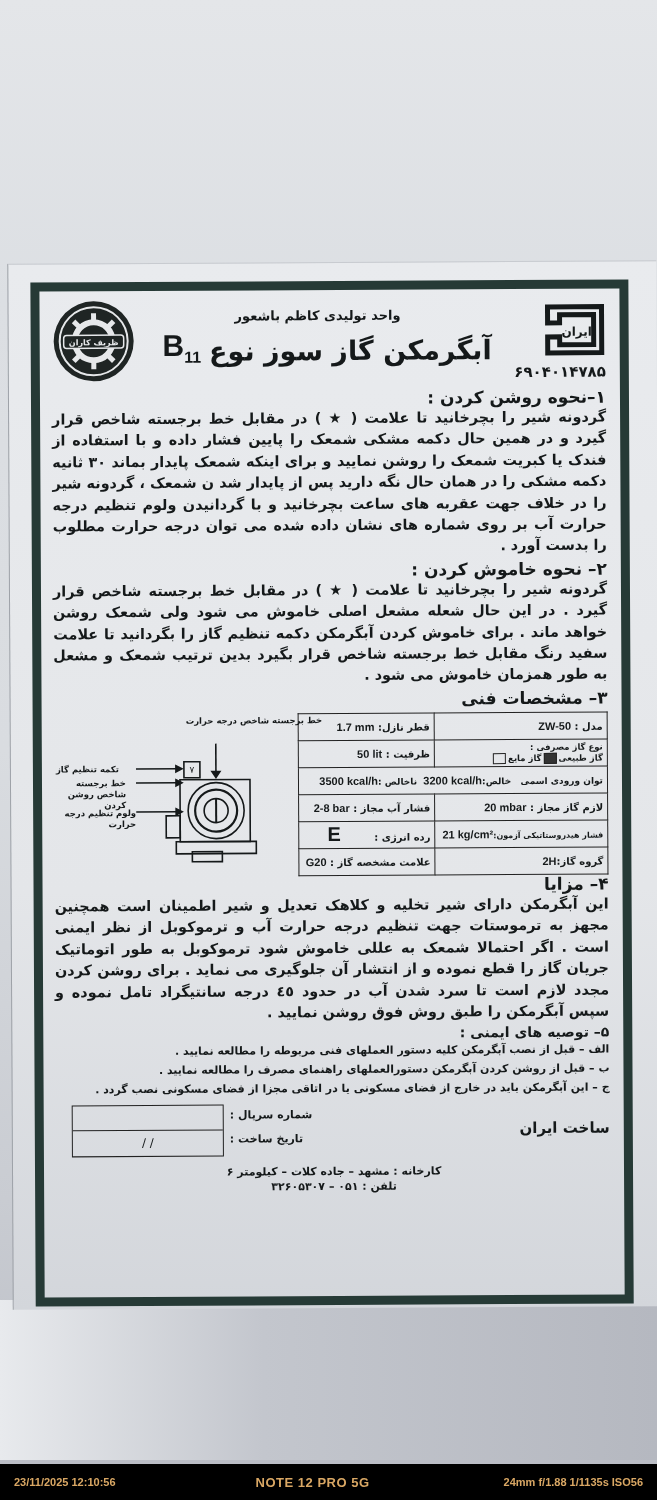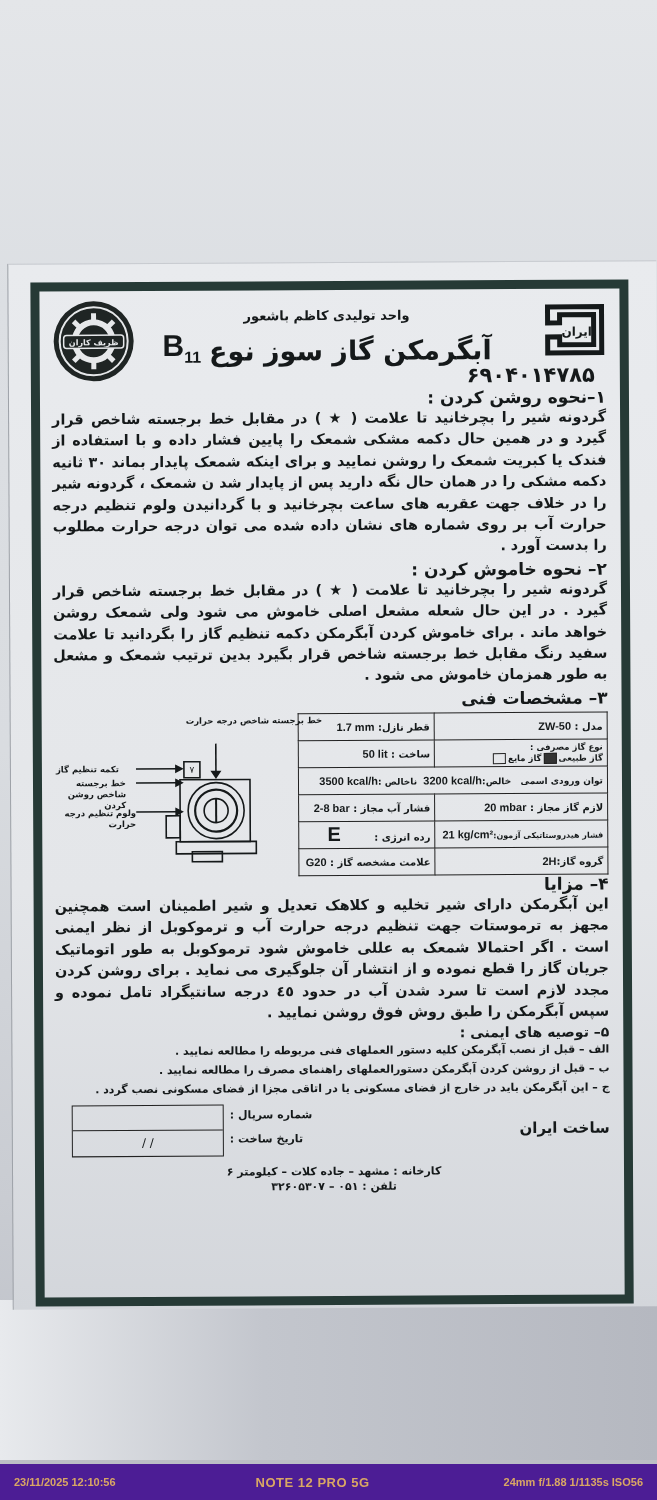--- a/index.html
+++ b/index.html
@@ -25,24 +25,24 @@
   .inner {
     position:absolute; left:8px; top:4px; right:8px; bottom:4px;
     direction:rtl; color:#15191a;
   }
   
   .hdr { position:relative; height:92px; }
   .std-logo {
     position:absolute; right:2px; top:10px; width:70px; height:54px;
   }
   .serial-std {
-    position:absolute; right:17px; top:70px; font-weight:bold; font-size:21px; letter-spacing:1px;
+    position:absolute; right:6px; top:70px; font-weight:bold; font-size:15px; letter-spacing:1px;
     direction:ltr;
   }
-  .company { position:absolute; right:202px; top:14px; font-size:13px; font-weight:bold; }
+  .company { position:absolute; right:211px; top:14px; font-size:13px; font-weight:bold; }
   .product-title {
     position:absolute; right:120px; top:34px; font-size:27px; font-weight:bold; white-space:nowrap;
     display:flex; align-items:flex-end; gap:8px;
   }
   .b11 { direction:ltr; font-family:"Liberation Sans", sans-serif; font-size:30px; font-weight:bold; }
   .b11 sub { font-size:16px; }
   .brand-logo { position:absolute; left:4px; top:4px; width:84px; height:84px; }
   
   .section-title { font-weight:bold; font-size:17px; margin:2px 6px 0 0; }
   .para {
@@ -62,21 +62,21 @@
   .diag-label { position:absolute; font-size:8.5px; font-weight:bold; text-align:right; line-height:11px; white-space:nowrap; }
   
   .bottom-row { position:relative; height:64px; margin-top:2px; }
   .serial-box { position:absolute; left:20px; top:4px; width:150px; height:50px; border:1.6px solid #222; }
   .serial-box .row { height:24px; border-bottom:1px solid #222; display:flex; justify-content:space-around; align-items:center; font-size:12px; }
   .serial-box .row:last-child { border-bottom:none; }
   .field-label { position:absolute; left:178px; font-size:11px; font-weight:bold; }
   .made { position:absolute; right:6px; font-size:15px; font-weight:bold; }
   .factory { text-align:center; font-size:11px; font-weight:bold; line-height:15px; }
   .camera-bar {
-    position:absolute; left:0; top:1464px; width:657px; height:36px; background:#4c1d95;
+    position:absolute; left:0; top:1464px; width:657px; height:36px; background:#000000;
     display:flex; align-items:center; justify-content:space-between; padding:0 14px; box-sizing:border-box;
     font-family:"Liberation Sans", sans-serif; color:#d9a764; font-weight:bold;
   }
   .camera-bar .dt { font-size:11px; }
   .camera-bar .model { font-size:13px; letter-spacing:0.5px;padding-left:38px; }
   .camera-bar .exif { font-size:11px;margin-left:32px; }
   .ltr { direction:ltr; unicode-bidi:isolate; }
 </style>
 </head>
 <body>
@@ -134,21 +134,21 @@
           <tbody>
               <tr>
             <td><span>مدل :</span> <span class="v">ZW-50</span></td>
             <td><span>قطر نازل:</span> <span class="v">1.7 mm</span></td>
           </tr>
           <tr>
             <td style="font-size:8.5px;line-height:11px;padding-left:32px;">
               <div>نوع گاز مصرفی :</div>
               <div><span>گاز طبیعی</span><span class="chk on"></span><span>گاز مایع</span><span class="chk"></span></div>
             </td>
-            <td><span>ساخت :</span> <span class="v">50 lit</span></td>
+            <td><span>ظرفیت :</span> <span class="v">50 lit</span></td>
           </tr>
           <tr>
             <td colspan="2" style="font-size:9px;">
               <span>توان ورودی اسمی</span>&nbsp;&nbsp;
               <span>خالص:</span><span class="v">3200 kcal/h</span>&nbsp;
               <span>ناخالص :</span><span class="v">3500 kcal/h</span>
             </td>
           </tr>
           <tr>
             <td><span>لازم گاز مجاز :</span> <span class="v">20 mbar</span></td>

